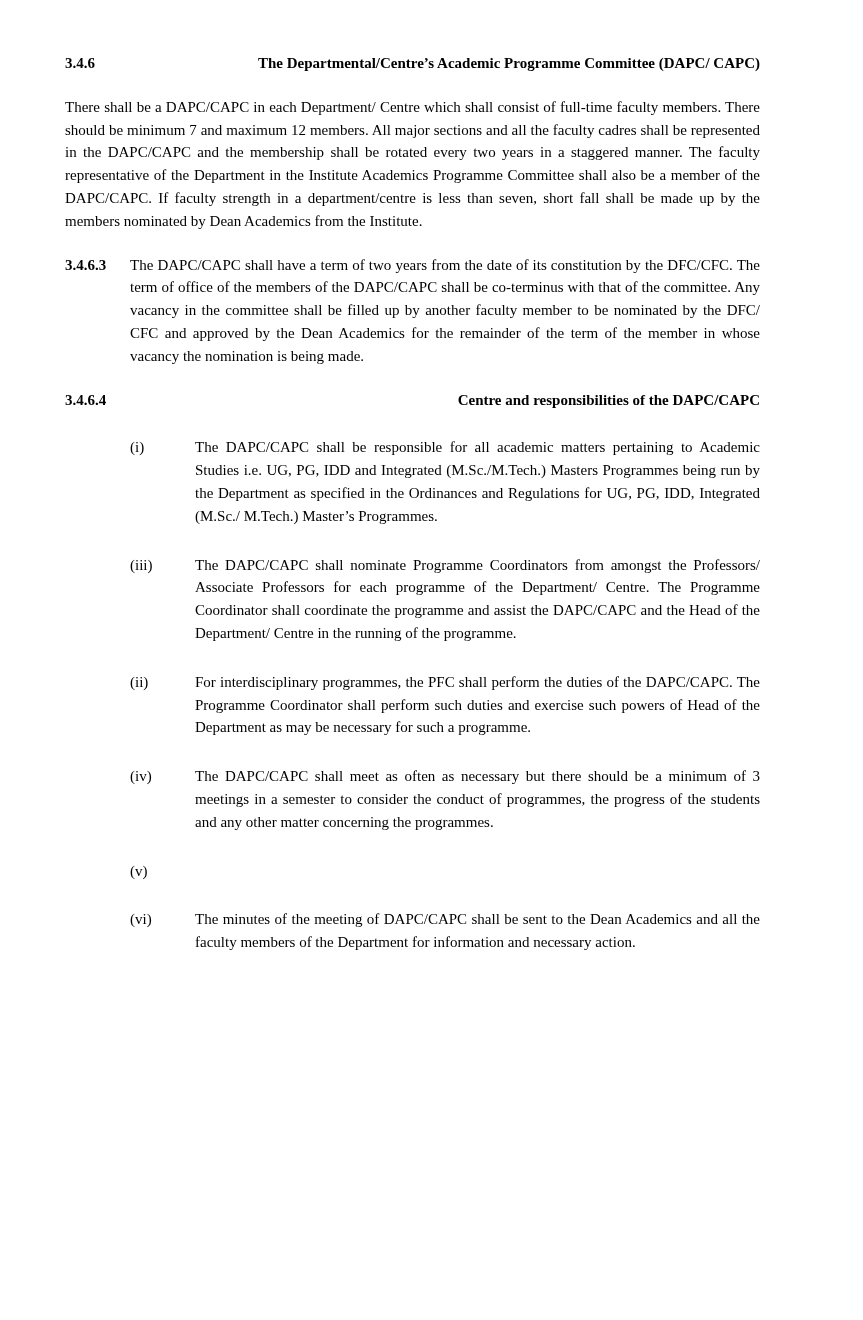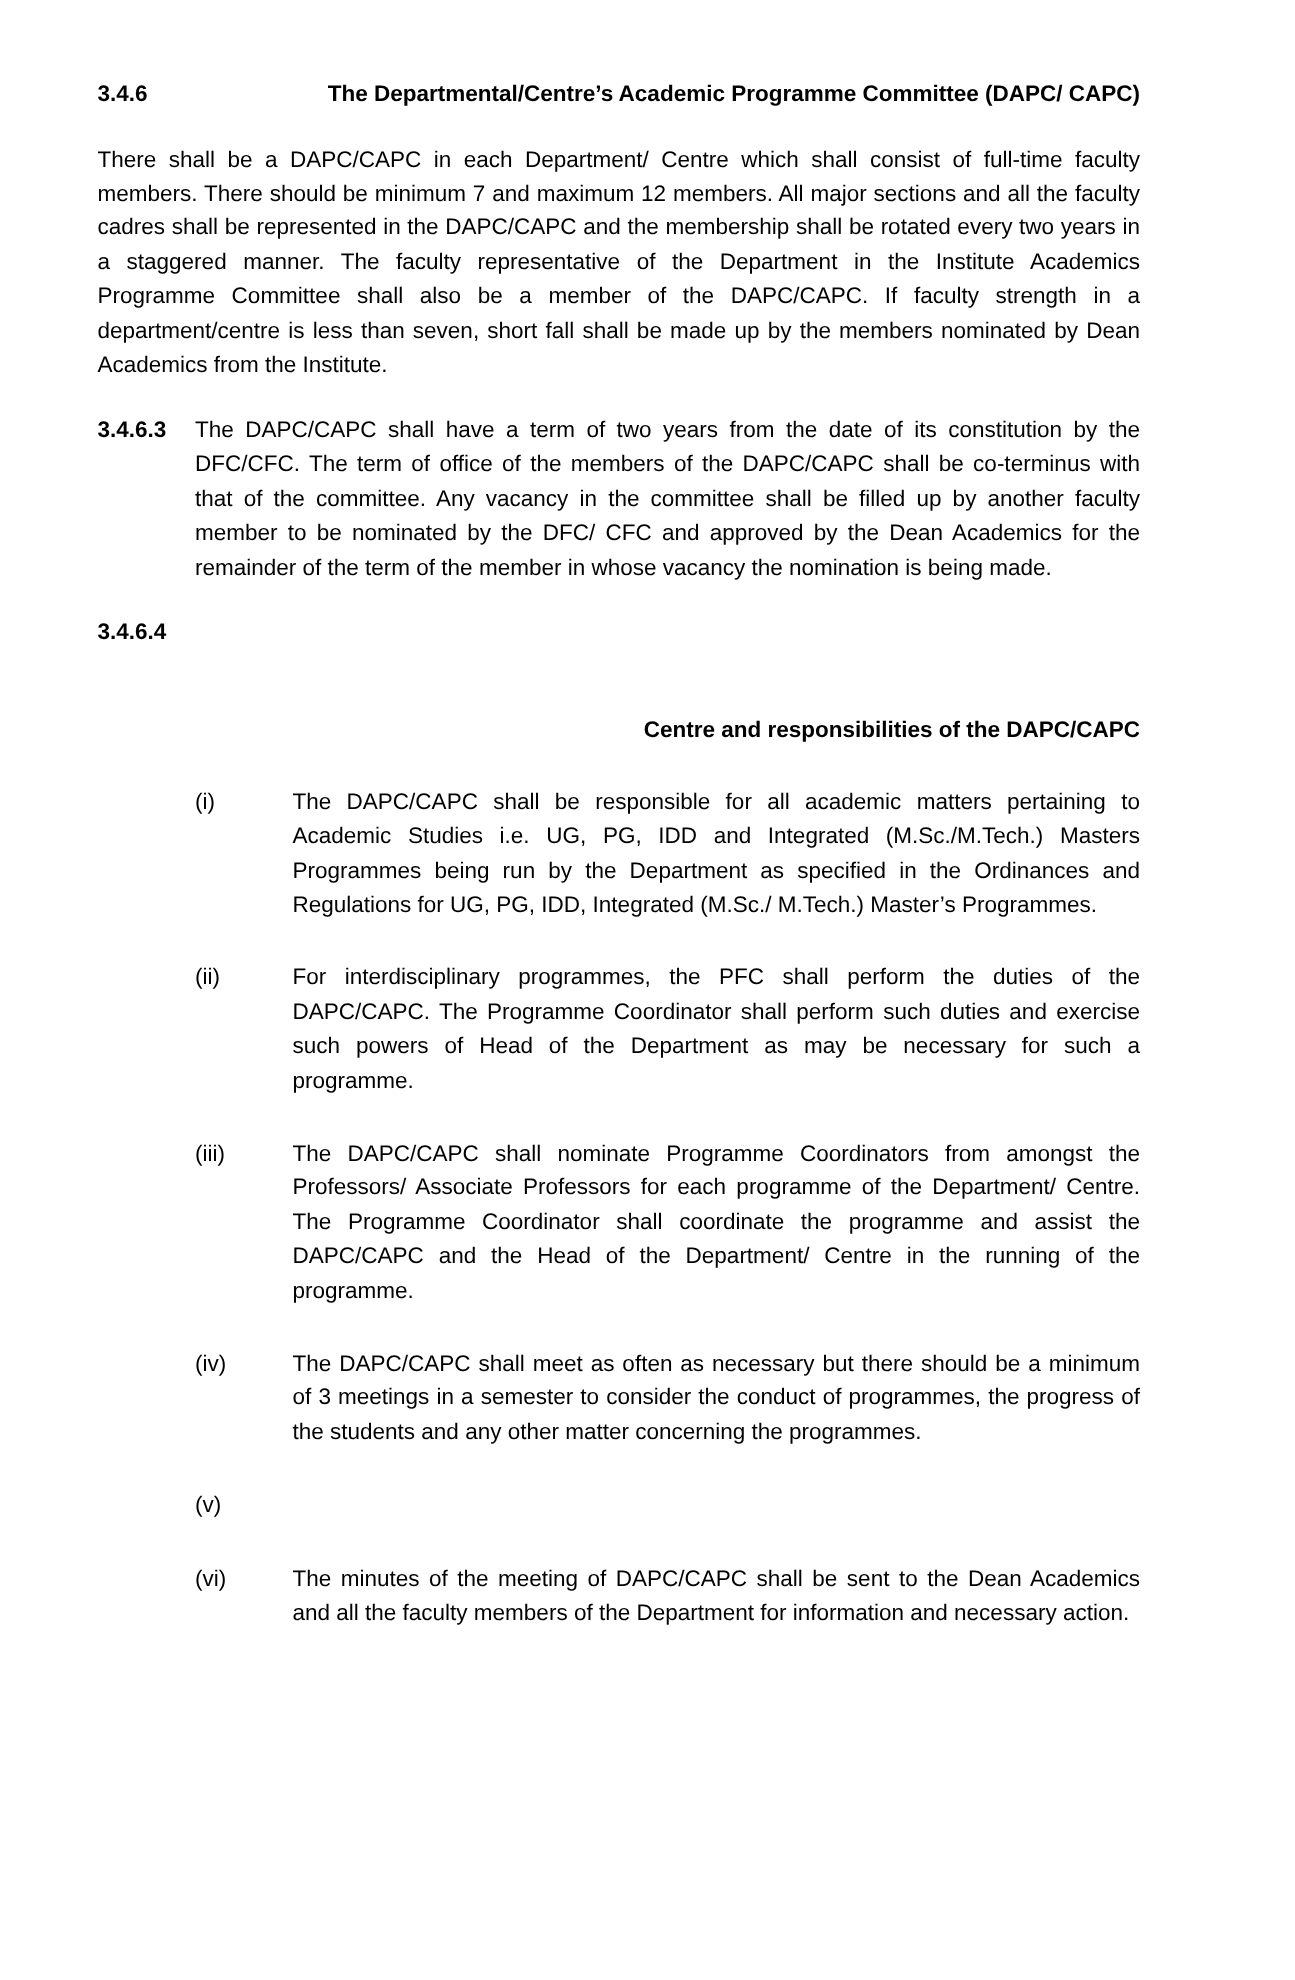--- a/index.html
+++ b/index.html
@@ -6,21 +6,21 @@
     margin: 0;
     padding: 0;
     background: #ffffff;
   }
   .page {
     width: 863px;
     min-height: 1320px;
     box-sizing: border-box;
     background: #ffffff;
     color: #000000;
-    font-family: Liberation Sans, sans-serif;
+    font-family: Liberation Serif, serif;
     font-size: 15px;
     line-height: 1.52;
     padding: 52px 103px 40px 65px;
   }
   .block {
     display: flex;
     margin-bottom: 21px;
   }
   .num {
     flex: 0 0 65px;
@@ -29,21 +29,20 @@
   .body-text {
     flex: 1;
     text-align: justify;
   }
   .heading .body-text {
     font-weight: bold;
     text-align: right;
   }
   .subheading {
     margin-bottom: 25px;
-    flex-direction: column;
   }
   .list {
     margin-left: 65px;
   }
   .list-item {
     display: flex;
     margin-bottom: 26px;
   }
   .roman {
     flex: 0 0 65px;
@@ -79,27 +78,27 @@
   </div>
 
   <div class="list">
 
     <div class="list-item">
       <div class="roman">(i)</div>
       <div class="item-text">The DAPC/CAPC shall be responsible for all academic matters pertaining to Academic Studies i.e. UG, PG, IDD and Integrated (M.Sc./M.Tech.) Masters Programmes being run by the Department as specified in the Ordinances and Regulations for UG, PG, IDD, Integrated  (M.Sc./ M.Tech.) Master’s Programmes.</div>
     </div>
 
     <div class="list-item">
-      <div class="roman">(ii)</div>
-      <div class="item-text">For interdisciplinary programmes, the PFC shall perform the duties of the DAPC/CAPC. The Programme Coordinator shall perform such duties and exercise such powers of Head of the Department as may be necessary for such a programme.</div>
+      <div class="roman">(iii)</div>
+      <div class="item-text">The DAPC/CAPC shall nominate Programme Coordinators from amongst the Professors/ Associate Professors for each programme of the Department/ Centre. The Programme Coordinator shall coordinate the programme and assist the DAPC/CAPC and the Head of the Department/ Centre in the running of the programme.</div>
     </div>
 
     <div class="list-item">
-      <div class="roman">(iii)</div>
-      <div class="item-text">The DAPC/CAPC shall nominate Programme Coordinators from amongst the Professors/ Associate Professors for each programme of the Department/ Centre. The Programme Coordinator shall coordinate the programme and assist the DAPC/CAPC and the Head of the Department/ Centre in the running of the programme.</div>
+      <div class="roman">(ii)</div>
+      <div class="item-text">For interdisciplinary programmes, the PFC shall perform the duties of the DAPC/CAPC. The Programme Coordinator shall perform such duties and exercise such powers of Head of the Department as may be necessary for such a programme.</div>
     </div>
 
     <div class="list-item">
       <div class="roman">(iv)</div>
       <div class="item-text">The DAPC/CAPC shall meet as often as necessary but there should be a minimum of 3 meetings in a semester to consider the conduct of programmes, the progress of the students and any other matter concerning the programmes.</div>
     </div>
 
     <div class="list-item">
       <div class="roman">(v)</div>
     </div>

